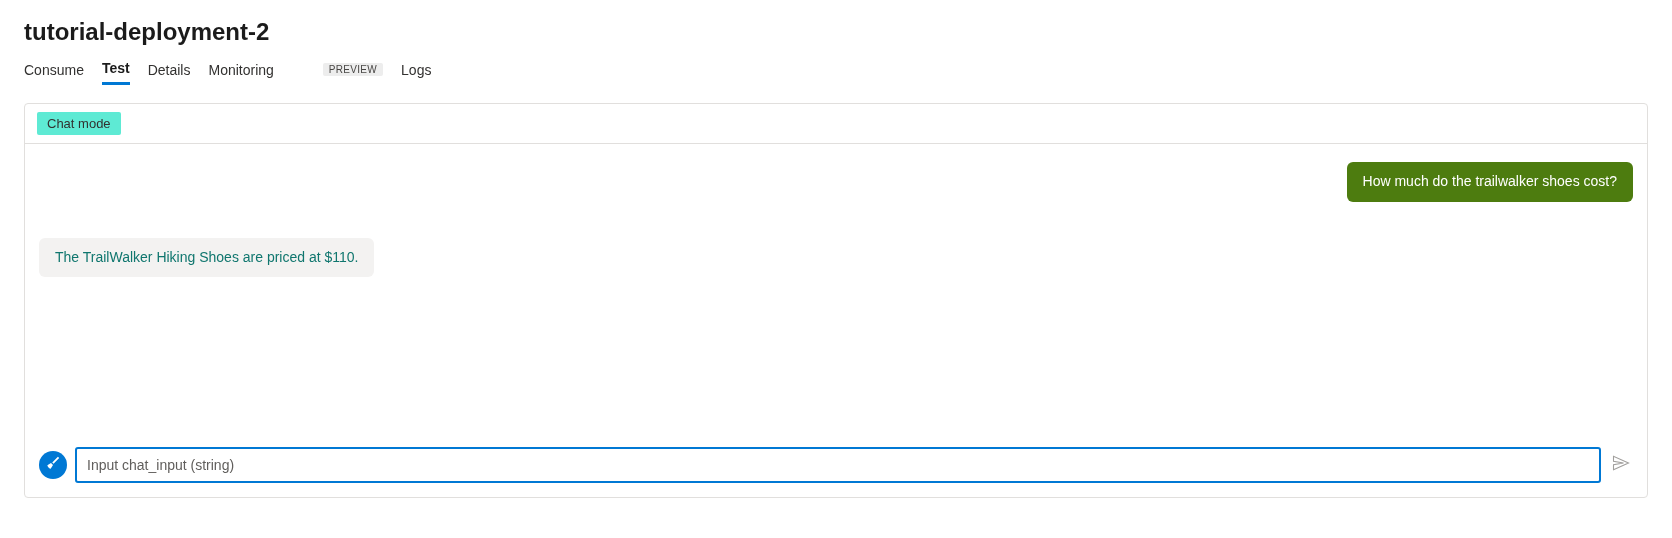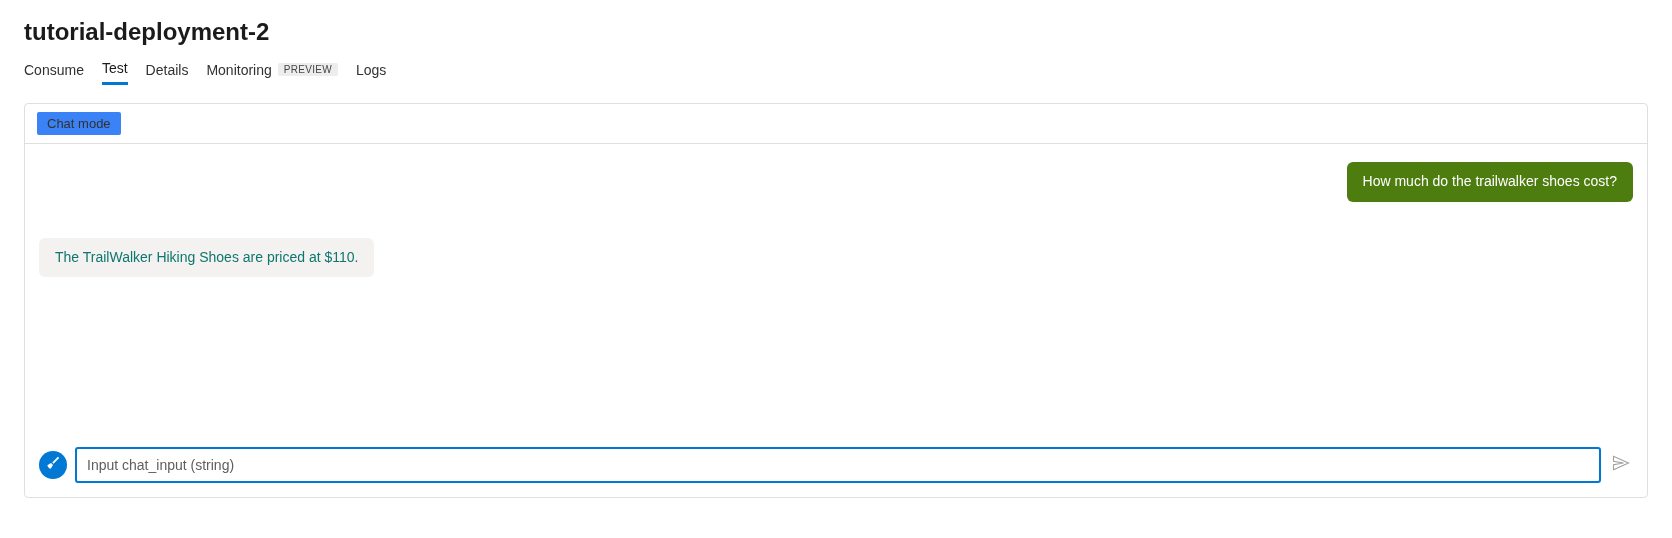--- a/index.html
+++ b/index.html
@@ -34,51 +34,52 @@
     .tab {
       font-size: 14px;
       color: #323130;
       padding-bottom: 6px;
       cursor: pointer;
       display: flex;
       align-items: center;
       gap: 6px;
     }
     .tab.active {
-      font-weight: 400;
+      font-weight: 700;
       border-bottom: 3px solid #0078d4;
       color: #1b1b1b;
       justify-content: flex-end;
     }
     .badge {
       background: #ededed;
       color: #484644;
       font-size: 10px;
       padding: 1px 6px;
       border-radius: 2px;
       font-weight: 400;
       letter-spacing: 0.3px;
+      margin-left: 43px;
     }
     .test-panel {
       border: 1px solid #e1dfdd;
       border-radius: 4px;
       overflow: hidden;
       height: 395px;
       display: flex;
       flex-direction: column;
       background: #ffffff;
     }
     .panel-header {
       padding: 8px 12px;
       border-bottom: 1px solid #e1dfdd;
       display: flex;
       align-items: center;
     }
     .chat-mode-pill {
-      background: #3b82f6;
+      background: #5eead4;
       padding: 4px 10px;
       font-size: 13px;
       color: #323130;
       border-radius: 2px;
       cursor: pointer;
     }
     .chat-area {
       flex: 1;
       padding: 18px 14px;
       overflow-y: auto;

